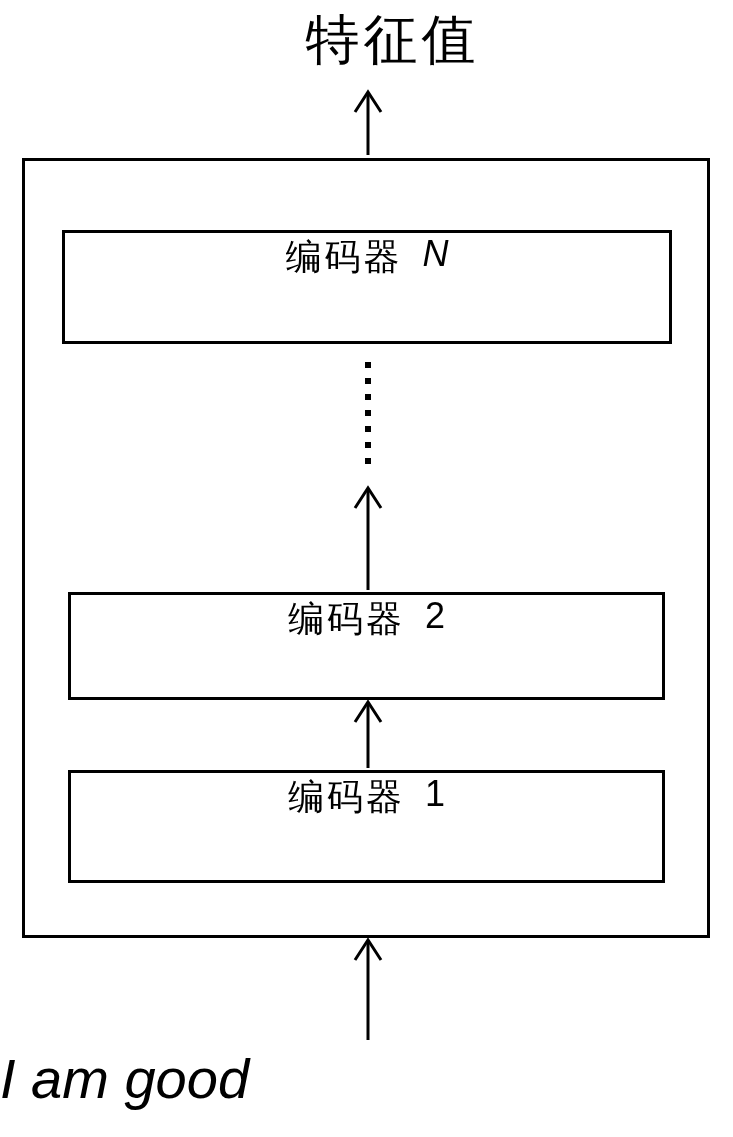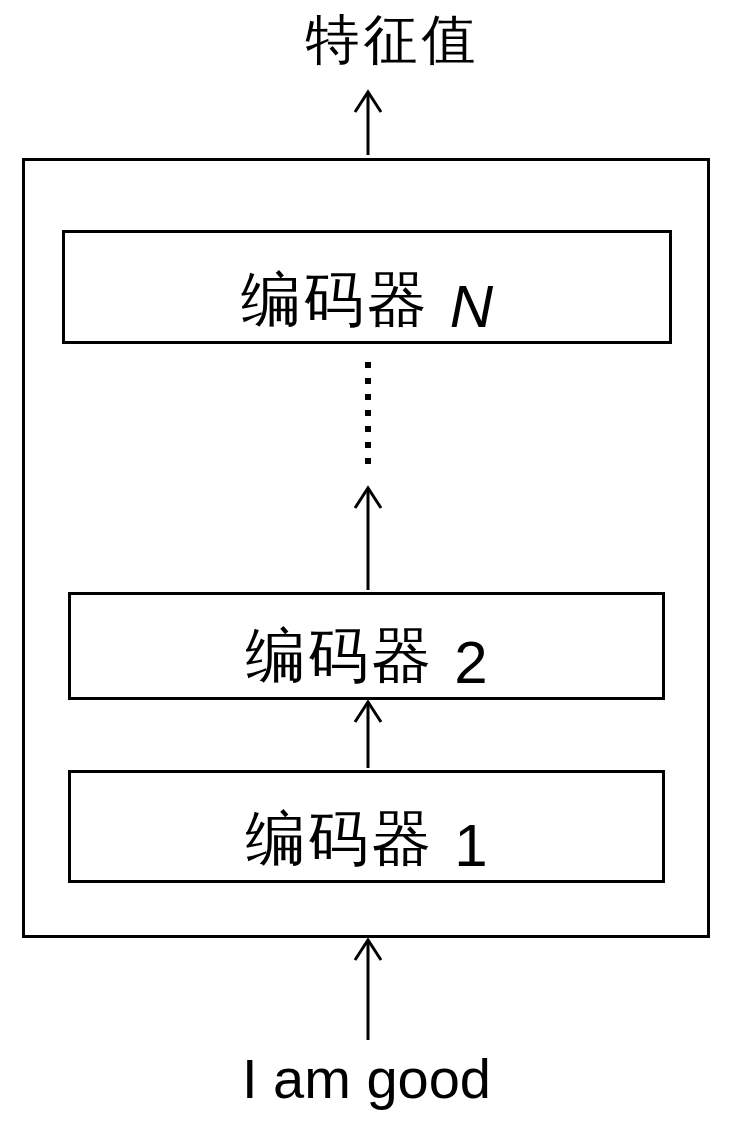--- a/index.html
+++ b/index.html
@@ -25,44 +25,45 @@
     letter-spacing: 4px;
     color: #000;
     margin-left: 26px;
   }
 
   .bottom-label {
     position: absolute;
     top: 1046px;
     left: 0;
     width: 100%;
-    text-align: center;
+    text-align: left;
     font-size: 56px;
     font-weight: 400;
     color: #000;
+    font-style: italic;
   }
 
   .outer-box {
     position: absolute;
     left: 22px;
     top: 158px;
     width: 688px;
     height: 780px;
     border: 3px solid #000;
     background: transparent;
   }
 
   .enc-box {
     position: absolute;
     border: 3px solid #000;
     background: #ffffff;
     display: flex;
-    align-items: flex-end;
+    align-items: flex-start;
     justify-content: center;
-    font-size: 60px;
+    font-size: 36px;
     font-weight: 500;
     letter-spacing: 3px;
     color: #000;
   }
 
   .enc-box .idx {
     margin-left: 20px;
     letter-spacing: 0;
   }
 

